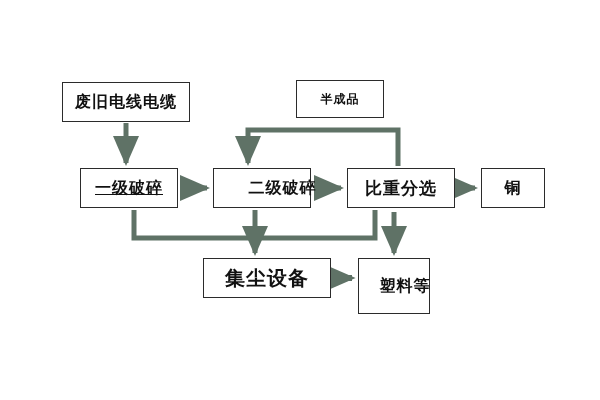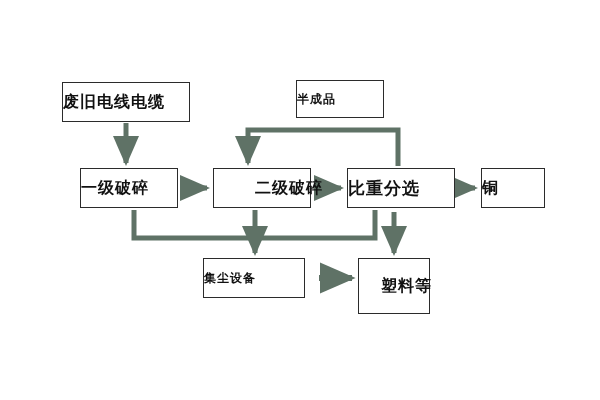--- a/index.html
+++ b/index.html
@@ -17,38 +17,38 @@
     background: #ffffff;
     overflow: hidden;
   }
   .node {
     position: absolute;
     box-sizing: border-box;
     background: #ffffff;
     border: 1px solid #2b2b2b;
     display: flex;
     align-items: center;
-    justify-content: flex-start;
+    justify-content: center;
     color: #111111;
     font-weight: 700;
     letter-spacing: 1px;
     white-space: nowrap;
   }
   .node-label {
     display: block;
     line-height: 1;
   }
   
   #node-scrap      { left: 62px;  top: 82px;  width: 128px; height: 40px; font-size: 16px; }
   #node-semi       { left: 296px; top: 80px;  width: 88px;  height: 38px; font-size: 12px; }
-  #node-crush1     { left: 80px;  top: 168px; width: 98px;  height: 40px; font-size: 16px; }
+  #node-crush1     { left: 80px;  top: 168px; width: 98px;  height: 40px; font-size: 16px; text-decoration: underline; }
   #node-crush2     { left: 213px; top: 168px; width: 98px;  height: 40px; font-size: 16px; padding-left: 41px; }
   #node-sep        { left: 347px; top: 168px; width: 108px;  height: 40px; font-size: 17px; }
   #node-copper     { left: 481px; top: 168px; width: 64px;  height: 40px; font-size: 16px; }
-  #node-dust       { left: 203px; top: 258px; width: 102px; height: 40px; font-size: 12px; }
+  #node-dust       { left: 203px; top: 258px; width: 128px; height: 40px; font-size: 20px; }
   #node-plastic    { left: 358px; top: 258px; width: 72px;  height: 56px; font-size: 16px; padding-left: 22px; }
 
   
   #wires {
     position: absolute;
     left: 0;
     top: 0;
     width: 600px;
     height: 400px;
     pointer-events: none;

